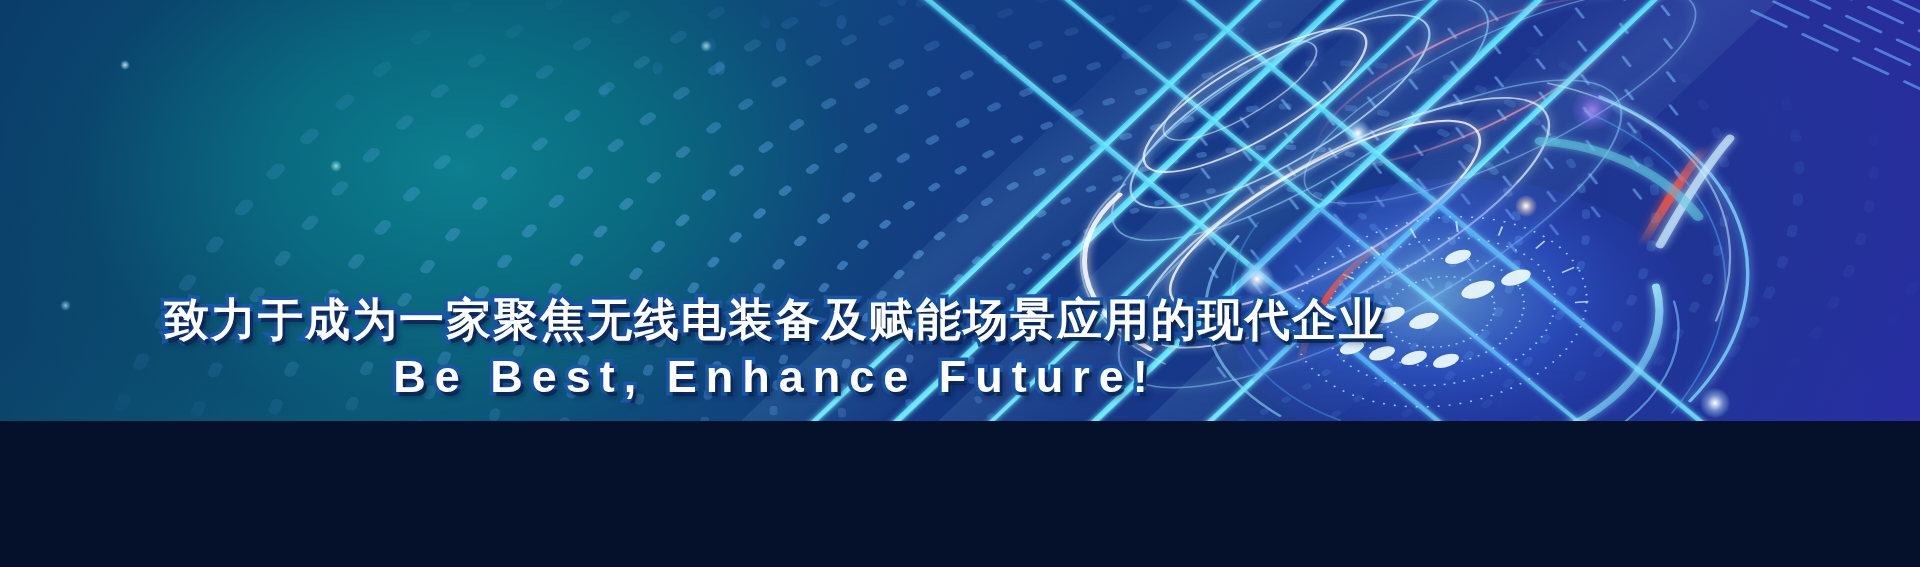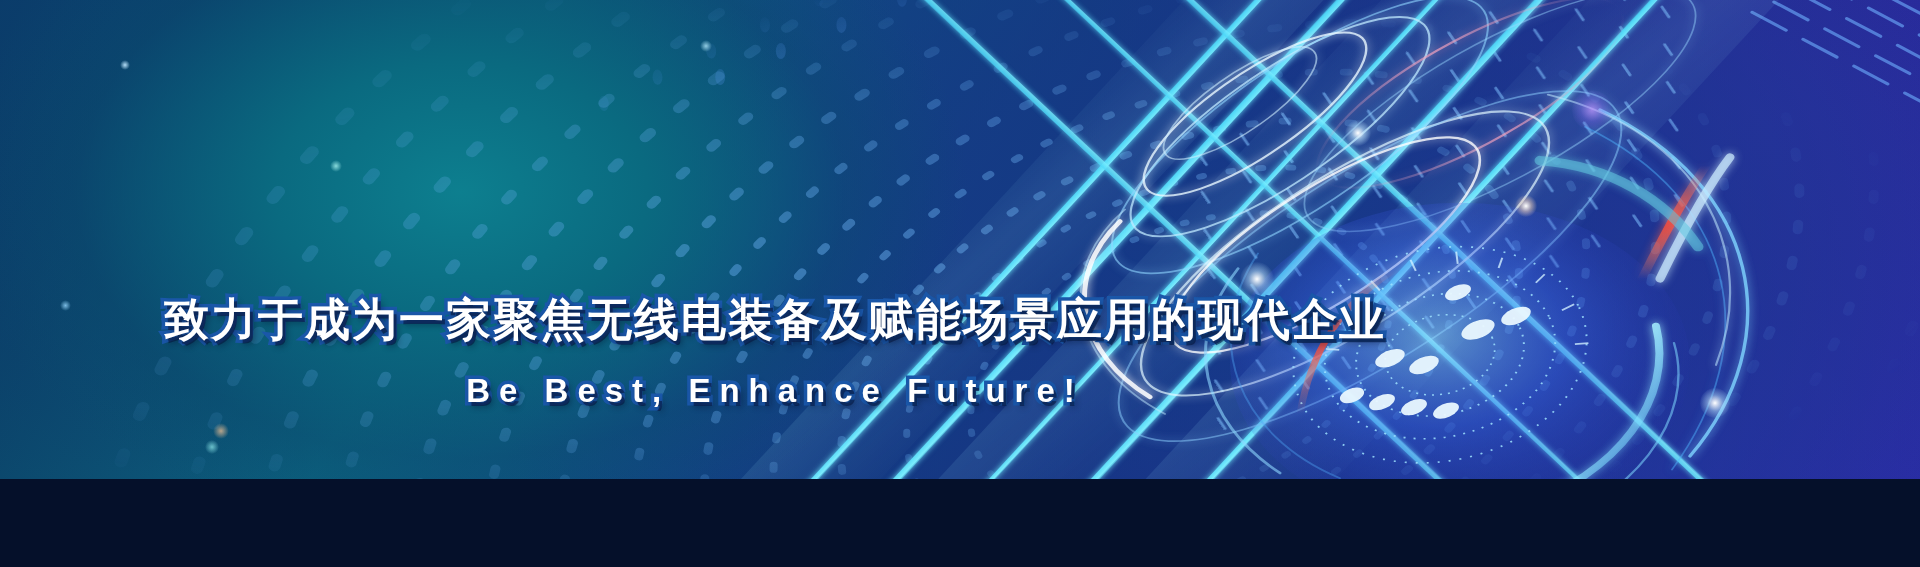--- a/index.html
+++ b/index.html
@@ -2,21 +2,21 @@
 <html><head>
 <meta charset="utf-8">
 <title>Banner</title>
 <style>
   * { margin:0; padding:0; box-sizing:border-box; }
   html,body{ background:#05102a; }
 
   .banner{
     position:relative;
     width:1920px;
-    height:479px;
+    height:421px;
     overflow:hidden;
     font-family:"Liberation Sans", sans-serif;
     background:#ec4899;
     text-decoration:underline;
   }
 
   
   .bg-base{
     position:absolute; inset:0;
     background:
@@ -64,22 +64,22 @@
     color:#ffffff;
     letter-spacing:2px;
     white-space:nowrap;
     -webkit-text-stroke:7px #1a57a9;
     paint-order: stroke fill;
     text-shadow:
        3px 4px 0 rgba(7,24,62,0.60),
        4px 5px 6px rgba(4,14,40,0.45);
   }
   .headline-en{
-    margin-top:28px;
-    font-size:33px;
+    margin-top:8px;
+    font-size:45px;
     line-height:1.08;
     font-weight:700;
     color:#ffffff;
     letter-spacing:9px;
     white-space:nowrap;
     -webkit-text-stroke:7px #1a57a9;
     paint-order: stroke fill;
     text-shadow:
        3px 4px 0 rgba(7,24,62,0.60),
        4px 5px 6px rgba(4,14,40,0.45);

